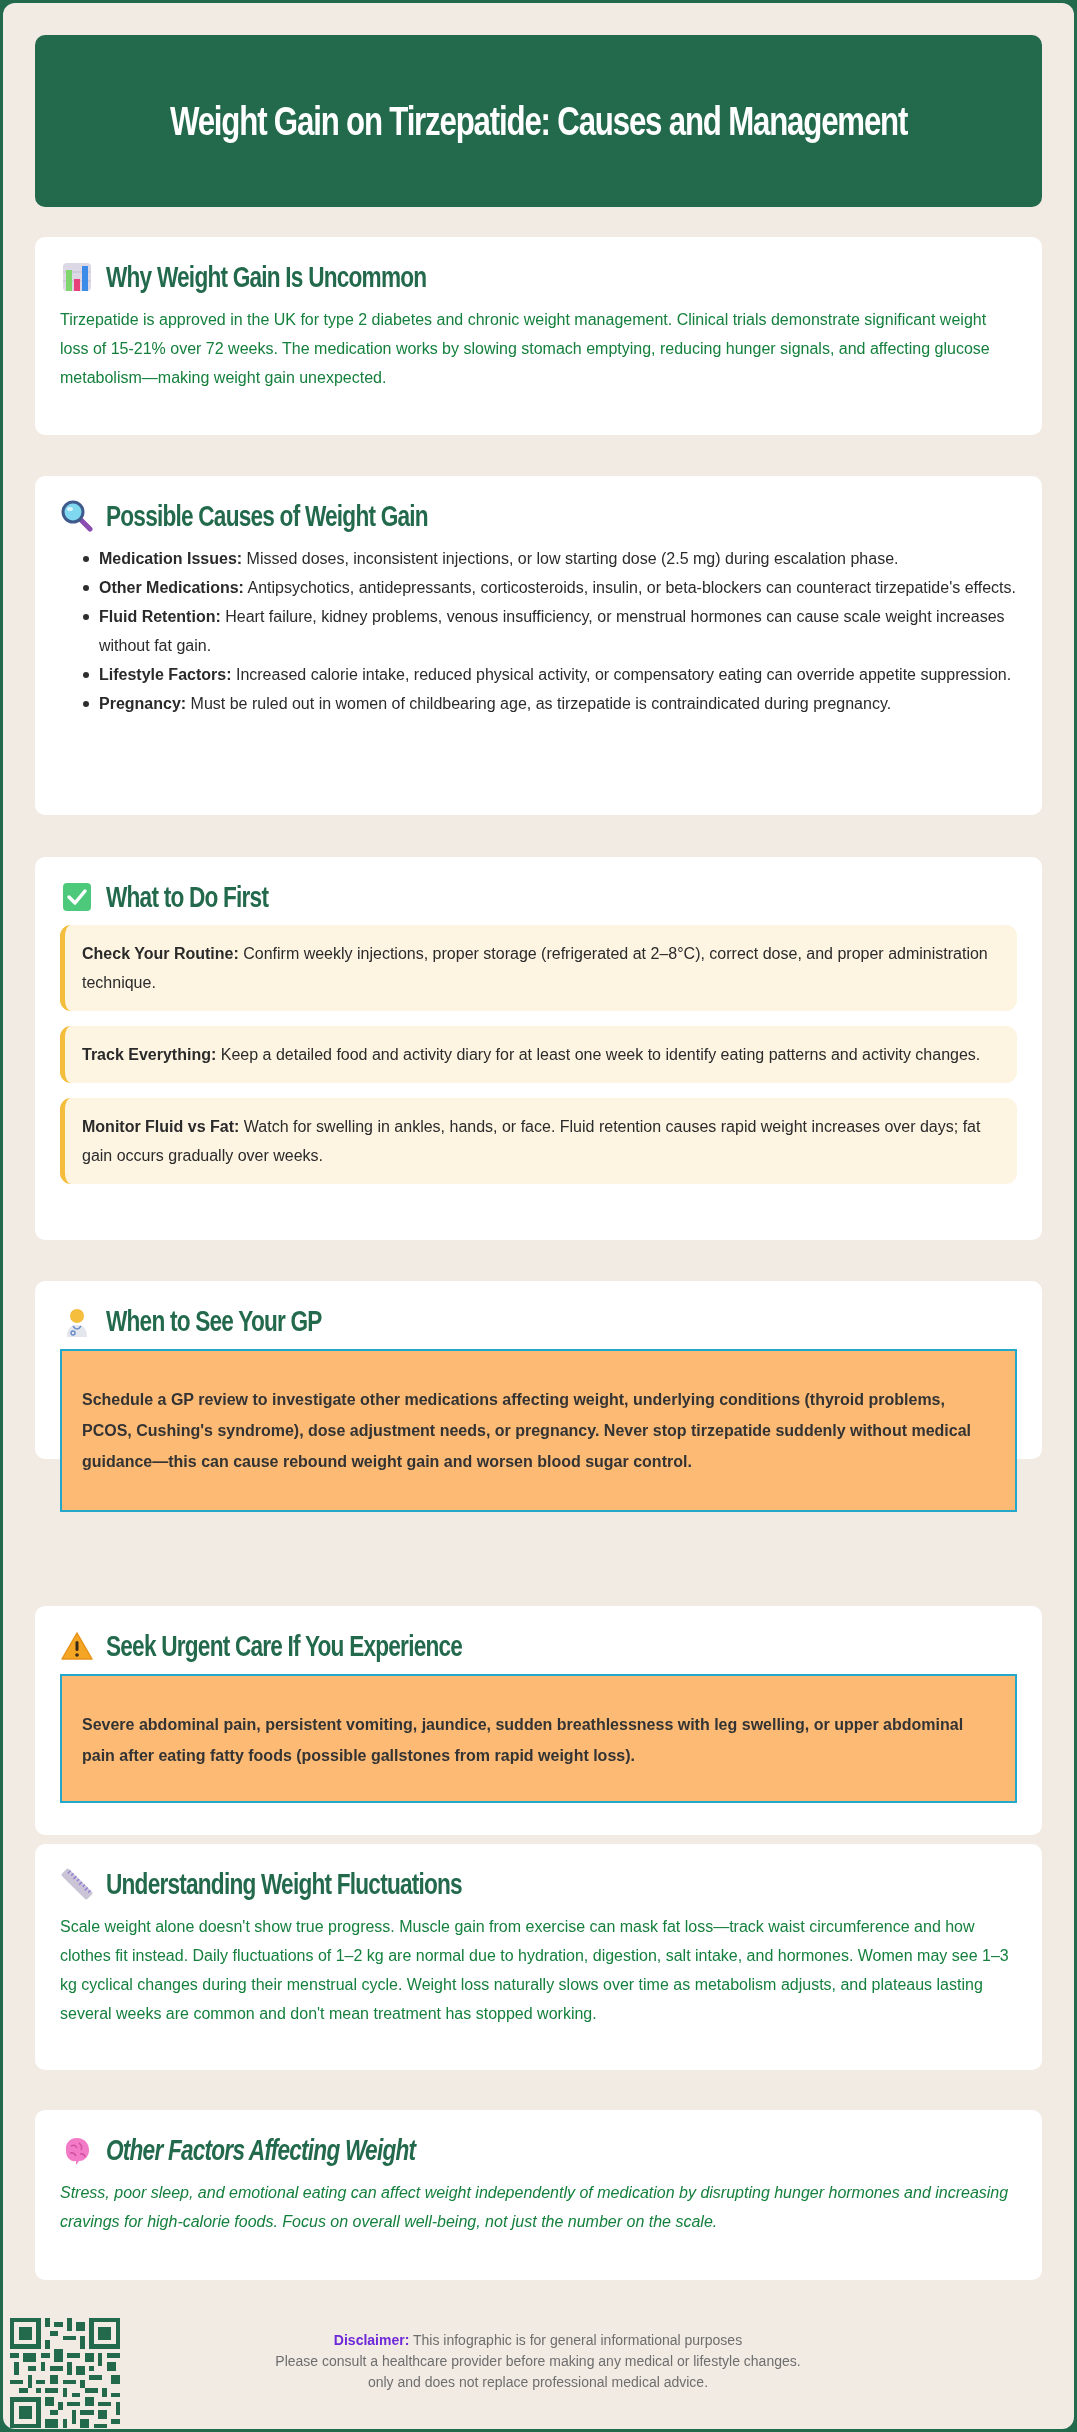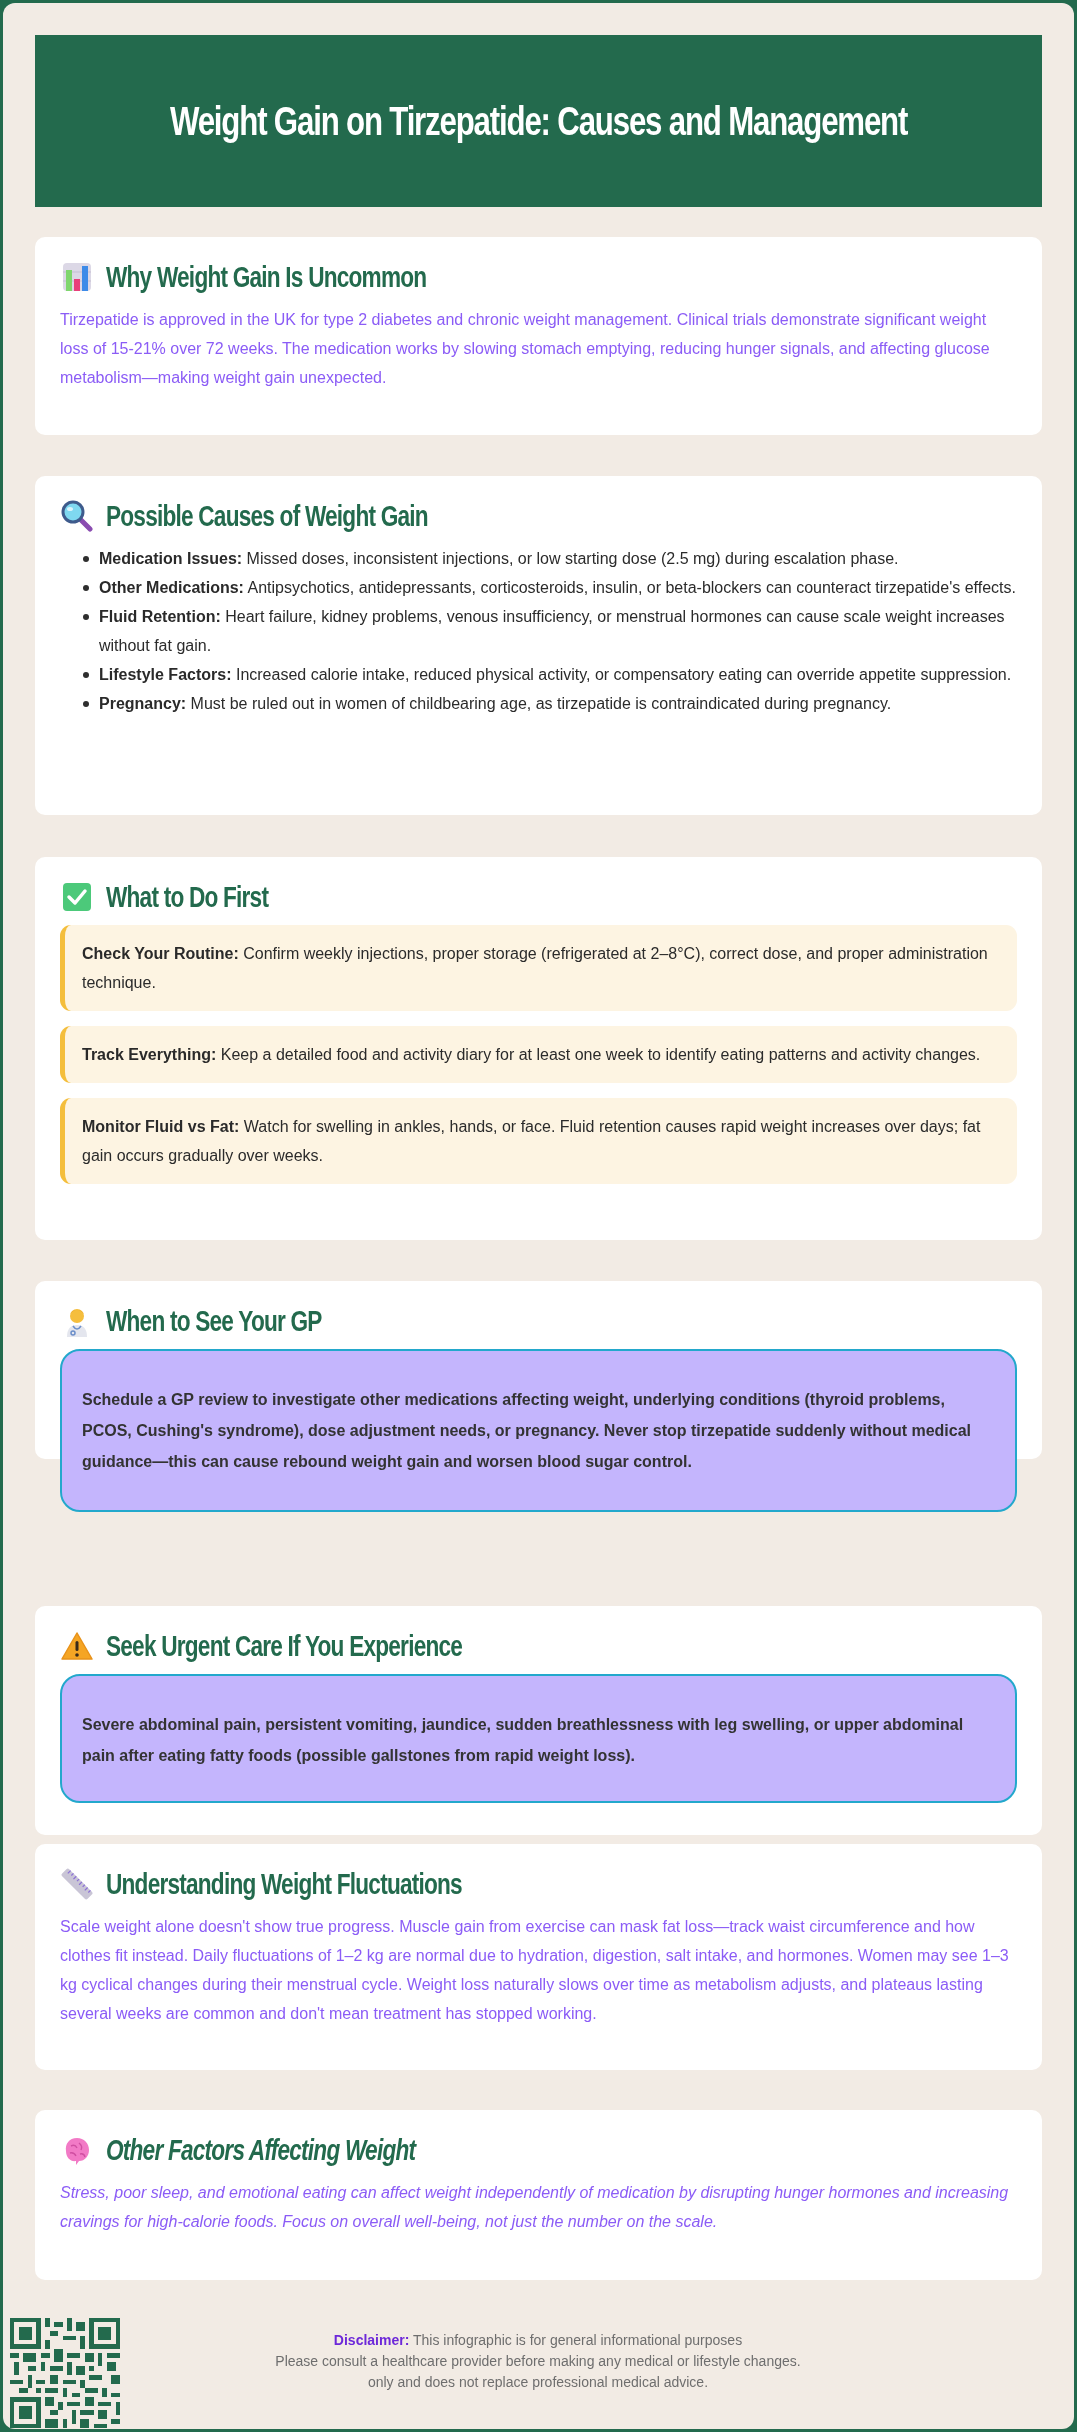--- a/index.html
+++ b/index.html
@@ -4,21 +4,21 @@
 <style>
   * { box-sizing: border-box; margin: 0; padding: 0; }
   html, body { width: 1077px; height: 2432px; background: #236A4D; }
   body { font-family: "Liberation Sans", "DejaVu Sans", sans-serif; color: #2b2b2b; }
   .frame {
     position: absolute; left: 3px; top: 3px; width: 1071px; height: 2426px;
     background: #F2EBE4; border-radius: 12px; overflow: hidden;
   }
   .header {
     position: absolute; left: 32px; top: 32px; width: 1007px; height: 172px;
-    background: #236A4D; border-radius: 0;
+    background: #236A4D; border-radius: 10px;
     display: flex; align-items: center; justify-content: center;
   }
   .header h1 {
     font-family: "Liberation Sans", sans-serif; font-weight: 700;
     color: #ffffff; font-size: 40px; letter-spacing: -1.5px;
     transform: scaleX(0.78); white-space: nowrap;
   }
   .card {
     position: absolute; left: 32px; width: 1007px; background: #ffffff;
     border-radius: 10px; padding: 22px 25px 25px 25px;
@@ -28,36 +28,36 @@
   }
   .card-title .icon {
     width: 34px; height: 34px; margin-right: 12px; display: flex;
     align-items: center; justify-content: center; flex: 0 0 34px;
   }
   .card-title h2 {
     font-family: "Liberation Sans", sans-serif; font-weight: 700;
     font-size: 29px; color: #236A4D; letter-spacing: -1px;
     transform: scaleX(0.78); transform-origin: left center; white-space: nowrap;
   }
-  .body-text { font-size: 16px; line-height: 29px; color: #8b5cf6; }
+  .body-text { font-size: 16px; line-height: 29px; color: #15803d; }
   ul.causes { list-style: none; padding-left: 27px; }
   ul.causes li { position: relative; font-size: 16px; line-height: 29px; padding-left: 12px; }
   ul.causes li::before {
     content: ""; position: absolute; left: -4px; top: 12px; width: 6px; height: 6px;
     border-radius: 50%; background: #2e2e2e;
   }
   b { font-weight: 700; color: #2a2a2a; }
   .step {
     background: #FDF4E2; border-left: 5px solid #F4BE3C;
     padding: 14px 20px 14px 17px; margin-bottom: 15px;
     font-size: 16px; line-height: 29px; border-radius: 11px;
   }
   .step:last-child { margin-bottom: 0; }
   .alert {
-    background: #c4b5fd; border: 2px solid #23A8CC; border-radius: 20px;
+    background: #fdba74; border: 2px solid #23A8CC; border-radius: 0;
     padding: 33px 20px; font-size: 16px; line-height: 31px; font-weight: 700; color: #333;
   }
   .footer {
     position: absolute; left: 0; top: 2307px; width: 1071px; height: 119px;
   }
   .qr {
     position: absolute; left: 7px; top: 8px; width: 110px; height: 110px;
   }
   .disclaimer {
     position: absolute; left: 200px; top: 20px; width: 670px; text-align: center;

